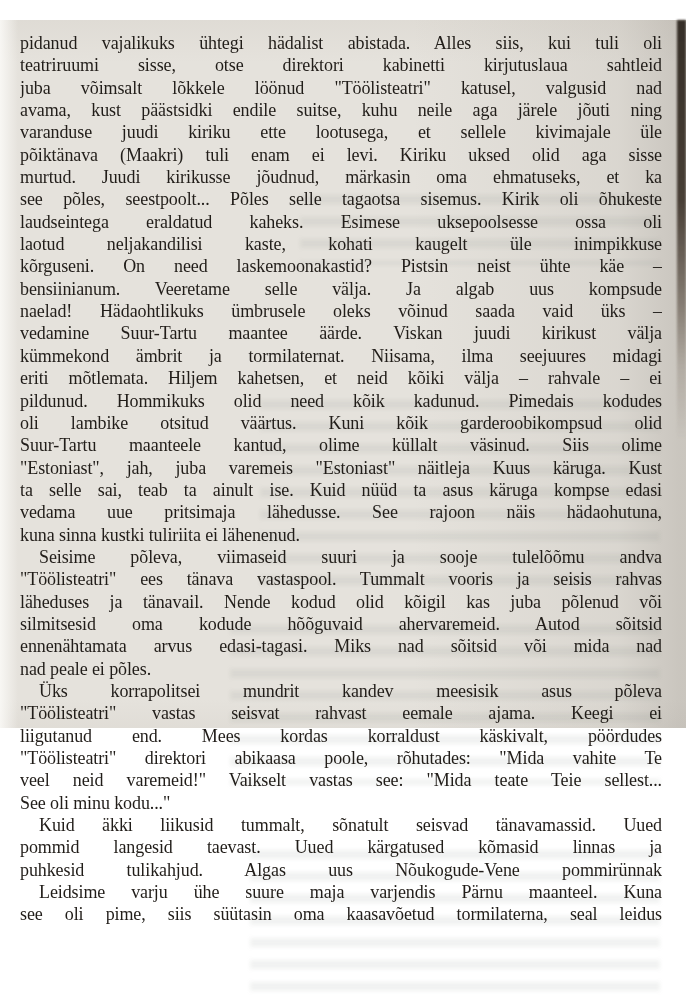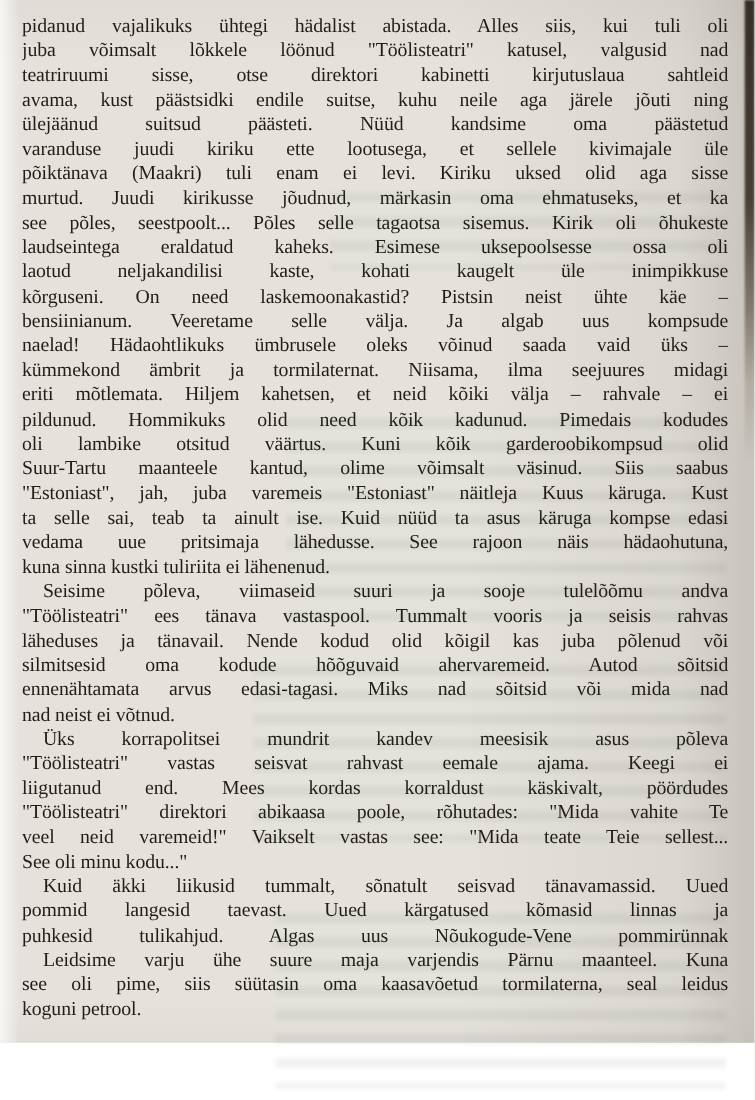--- a/index.html
+++ b/index.html
@@ -8,29 +8,30 @@
     --edge:#3a322a;
   }
   html,body{
     margin:0;padding:0;
     width:686px;height:1000px;
     overflow:hidden;
     font-family:"Liberation Serif","DejaVu Serif",serif;
   }
   .scan-page{
     position:relative;
-    width:686px;height:948px;
+    width:686px;height:708px;
     background:
       linear-gradient(to right,
         rgba(250,249,246,.9) 0px, rgba(233,230,224,.0) 18px,
         rgba(0,0,0,0) 60%, rgba(120,112,100,.10) 90%, rgba(105,97,86,.22) 99%),
       linear-gradient(to bottom,
         rgba(205,200,192,.25) 0%, rgba(0,0,0,0) 6%,
         rgba(0,0,0,0) 96%, rgba(215,211,204,.35) 100%),
       var(--paper);
+    margin-top: 20px;
   }
   
   .edge-shadow{
     position:absolute;top:0;right:0;
     width:9px;height:600px;
     background:linear-gradient(to bottom,
       rgba(46,39,32,.95) 0%, rgba(58,48,39,.9) 30%,
       rgba(82,70,58,.55) 48%, rgba(110,98,85,.25) 58%,
       rgba(120,110,98,0) 70%);
     filter:blur(1.2px);
@@ -79,64 +80,63 @@
 <body>
 
 <div class="scan-page">
   <div class="bleed b1"></div>
   <div class="bleed b2"></div>
   <div class="bleed b3"></div>
   <div class="bleed b4"></div>
   <div class="text-block">
       <div class="paragraph">
         <div class="line">pidanud vajalikuks ühtegi hädalist abistada. Alles siis, kui tuli oli</div>
+        <div class="line">teatriruumi sisse, otse direktori kabinetti kirjutuslaua sahtleid</div>
         <div class="line">juba võimsalt lõkkele löönud "Töölisteatri" katusel, valgusid nad</div>
-        <div class="line">teatriruumi sisse, otse direktori kabinetti kirjutuslaua sahtleid</div>
         <div class="line">avama, kust päästsidki endile suitse, kuhu neile aga järele jõuti ning</div>
-        <div class="line">ülejäänud suitsud päästeti. Nüüd kandsime oma päästetud</div>
         <div class="line">varanduse juudi kiriku ette lootusega, et sellele kivimajale üle</div>
         <div class="line">põiktänava (Maakri) tuli enam ei levi. Kiriku uksed olid aga sisse</div>
         <div class="line">murtud. Juudi kirikusse jõudnud, märkasin oma ehmatuseks, et ka</div>
         <div class="line">see põles, seestpoolt... Põles selle tagaotsa sisemus. Kirik oli õhukeste</div>
         <div class="line">laudseintega eraldatud kaheks. Esimese uksepoolsesse ossa oli</div>
         <div class="line">laotud neljakandilisi kaste, kohati kaugelt üle inimpikkuse</div>
         <div class="line">kõrguseni. On need laskemoonakastid? Pistsin neist ühte käe –</div>
         <div class="line">bensiinianum. Veeretame selle välja. Ja algab uus kompsude</div>
         <div class="line">naelad! Hädaohtlikuks ümbrusele oleks võinud saada vaid üks –</div>
+        <div class="line">vedamine Suur-Tartu maantee äärde. Viskan juudi kirikust välja</div>
         <div class="line">kümmekond ämbrit ja tormilaternat. Niisama, ilma seejuures midagi</div>
         <div class="line">eriti mõtlemata. Hiljem kahetsen, et neid kõiki välja – rahvale – ei</div>
         <div class="line">pildunud. Hommikuks olid need kõik kadunud. Pimedais kodudes</div>
         <div class="line">oli lambike otsitud väärtus. Kuni kõik garderoobikompsud olid</div>
-        <div class="line">Suur-Tartu maanteele kantud, olime võimsalt väsinud. Siis saabus</div>
+        <div class="line">Suur-Tartu maanteele kantud, olime küllalt väsinud. Siis olime</div>
         <div class="line">"Estoniast", jah, juba varemeis "Estoniast" näitleja Kuus käruga. Kust</div>
         <div class="line">ta selle sai, teab ta ainult ise. Kuid nüüd ta asus käruga kompse edasi</div>
         <div class="line">vedama uue pritsimaja lähedusse. See rajoon näis hädaohutuna,</div>
         <div class="line last">kuna sinna kustki tuliriita ei lähenenud.</div>
       </div>
       <div class="paragraph">
         <div class="line indent">Seisime põleva, viimaseid suuri ja sooje tulelõõmu andva</div>
         <div class="line">"Töölisteatri" ees tänava vastaspool. Tummalt vooris ja seisis rahvas</div>
         <div class="line">läheduses ja tänavail. Nende kodud olid kõigil kas juba põlenud või</div>
         <div class="line">silmitsesid oma kodude hõõguvaid ahervaremeid. Autod sõitsid</div>
         <div class="line">ennenähtamata arvus edasi-tagasi. Miks nad sõitsid või mida nad</div>
-        <div class="line last">nad neist ei võtnud.</div>
+        <div class="line last">nad peale ei põles.</div>
       </div>
       <div class="paragraph">
         <div class="line indent">Üks korrapolitsei mundrit kandev meesisik asus põleva</div>
         <div class="line">"Töölisteatri" vastas seisvat rahvast eemale ajama. Keegi ei</div>
         <div class="line">liigutanud end. Mees kordas korraldust käskivalt, pöördudes</div>
         <div class="line">"Töölisteatri" direktori abikaasa poole, rõhutades: "Mida vahite Te</div>
         <div class="line">veel neid varemeid!" Vaikselt vastas see: "Mida teate Teie sellest...</div>
         <div class="line last">See oli minu kodu..."</div>
       </div>
       <div class="paragraph">
         <div class="line indent">Kuid äkki liikusid tummalt, sõnatult seisvad tänavamassid. Uued</div>
         <div class="line">pommid langesid taevast. Uued kärgatused kõmasid linnas ja</div>
         <div class="line">puhkesid tulikahjud. Algas uus Nõukogude-Vene pommirünnak</div>
       </div>
       <div class="paragraph">
         <div class="line indent">Leidsime varju ühe suure maja varjendis Pärnu maanteel. Kuna</div>
         <div class="line">see oli pime, siis süütasin oma kaasavõetud tormilaterna, seal leidus</div>
-        <div class="line last">koguni petrool.</div>
       </div>
     </div>
   <div class="edge-shadow"></div>
 </div>
 
 </body></html>

